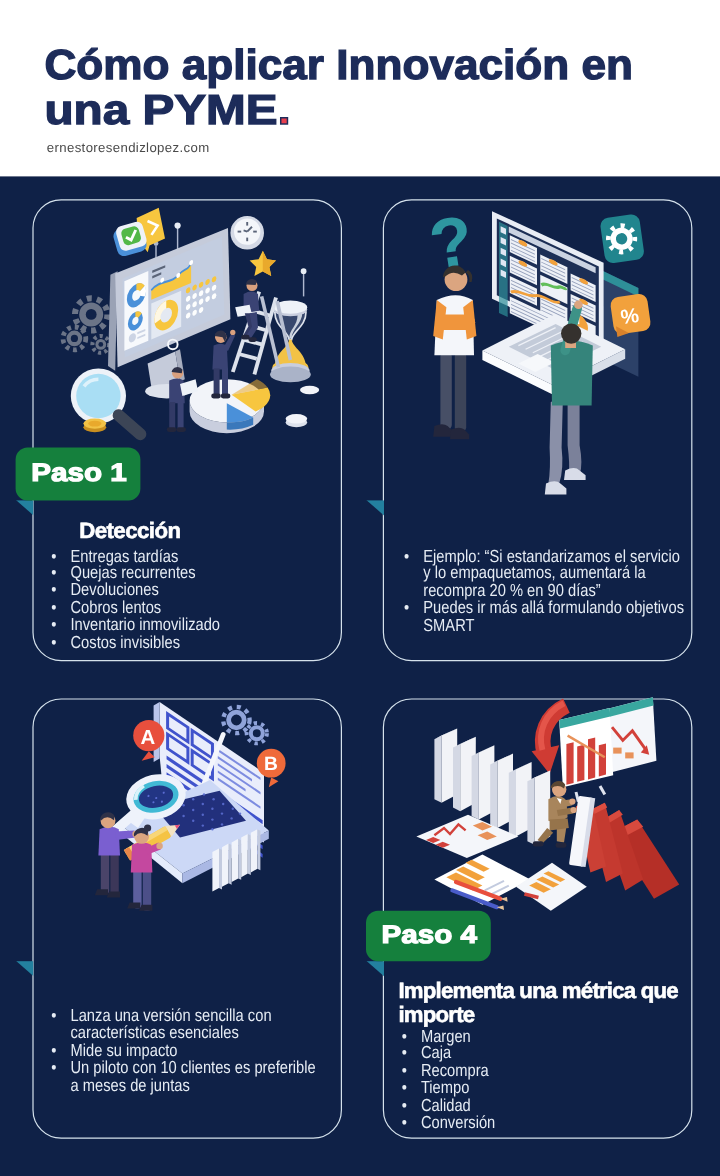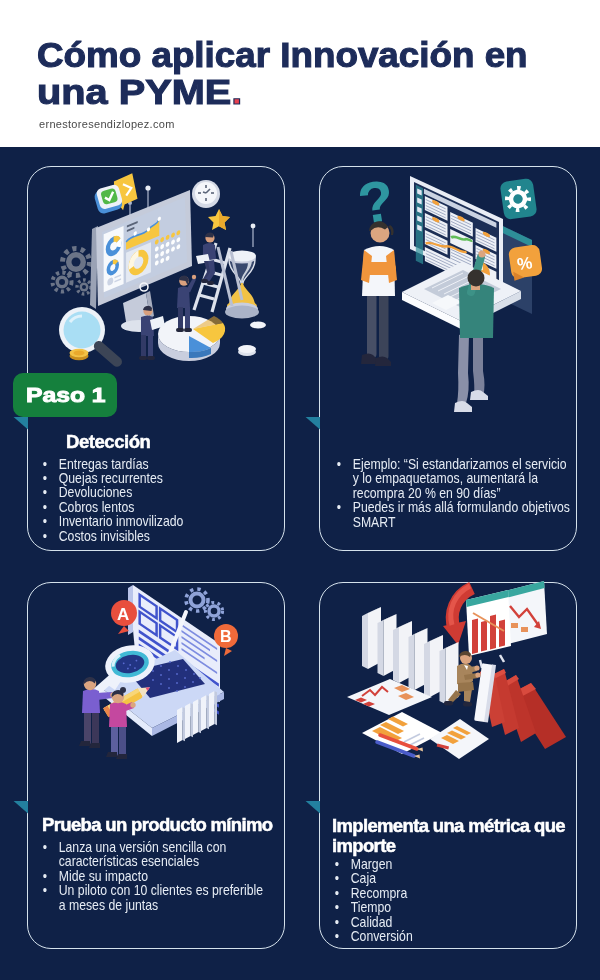--- a/index.html
+++ b/index.html
@@ -609,38 +609,38 @@
         <path d="M417,749 l6,2.4 -0.5,-3.8 Z" fill="#e8c49a" stroke="none"></path>
       <path d="M377,742 L414,756" stroke="#4a5cc9" stroke-width="3.5"></path>
         <path d="M414,756 l6,2.4 -0.5,-3.8 Z" fill="#e8c49a" stroke="none"></path>
     </g>
   </svg>
 
   <div class="paso" style="left:13px;top:373px;"><span>Paso 1</span></div>
   <div class="tail" style="left:13px;top:416.5px;"></div>
   <div class="tail" style="left:305px;top:416.5px;"></div>
   <div class="tail" style="left:13px;top:800.5px;"></div>
+  <div class="paso" style="left:305px;top:759px;height:42px;line-height:42px;"><span>Paso 4</span></div>
   <div class="tail" style="left:305px;top:800.5px;"></div>
 
   <div class="head" style="left:39px;top:431.5px;margin-left:27px;">Detección</div>
   <div class="blist" style="left:41px;top:456.5px;">
     <div class="li">Entregas tardías</div>
     <div class="li">Quejas recurrentes</div>
     <div class="li">Devoluciones</div>
     <div class="li">Cobros lentos</div>
     <div class="li">Inventario inmovilizado</div>
     <div class="li">Costos invisibles</div>
   </div>
 
   <div class="blist" style="left:335px;top:457px;">
     <div class="li">Ejemplo: “Si estandarizamos el servicio<br>y lo empaquetamos, aumentará la<br>recompra 20&nbsp;% en 90 días”</div>
     <div class="li">Puedes ir más allá formulando objetivos<br>SMART</div>
   </div>
 
-  <div class="head" style="left:42px;top:815px;letter-spacing:-0.65px;">Prueba un producto mínimo</div>
   <div class="blist" style="left:41px;top:840px;">
     <div class="li">Lanza una versión sencilla con<br>características esenciales</div>
     <div class="li">Mide su impacto</div>
     <div class="li">Un piloto con 10 clientes es preferible<br>a meses de juntas</div>
   </div>
 
   <div class="head" style="left:332px;top:816px;letter-spacing:-0.65px;">Implementa una métrica que<br>importe</div>
   <div class="blist" style="left:333px;top:857px;">
     <div class="li">Margen</div>
     <div class="li">Caja</div>

